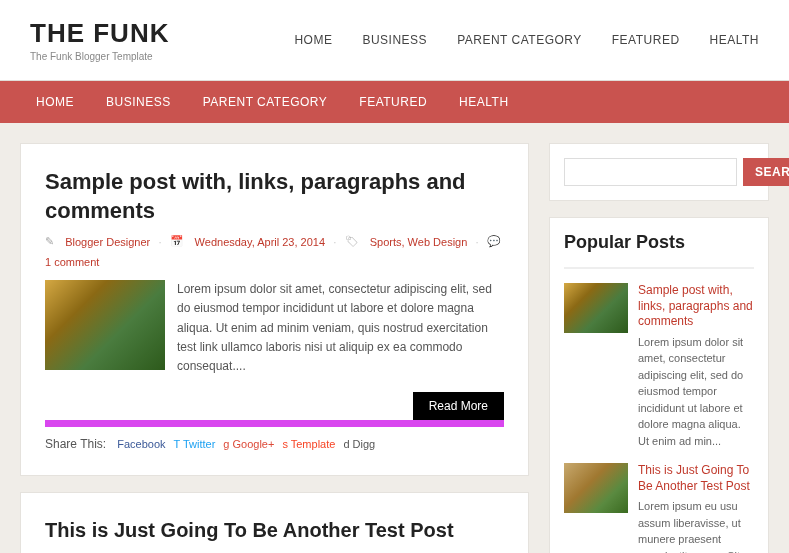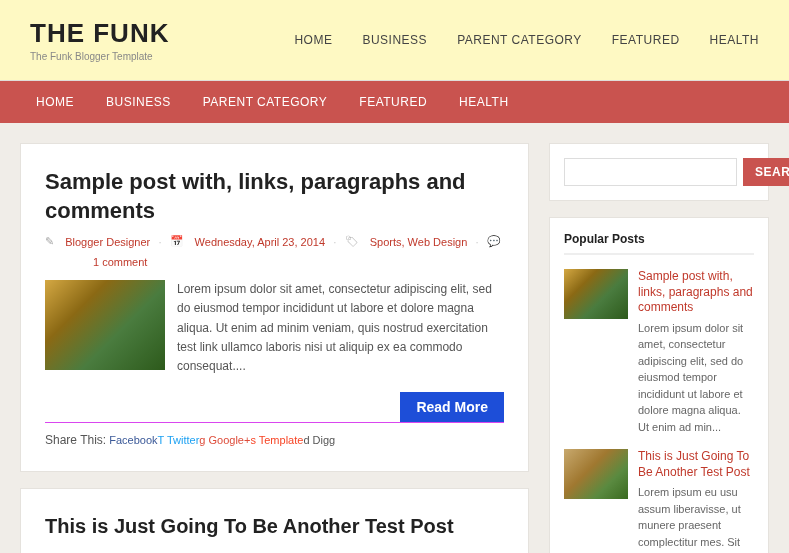--- a/index.html
+++ b/index.html
@@ -1,19 +1,19 @@
 <!DOCTYPE html>
 <html><head>
   <meta charset="utf-8">
   <style>
     * { margin: 0; padding: 0; box-sizing: border-box; }
     body { font-family: Georgia, 'Times New Roman', serif; background: #f0ede8; color: #333; font-size: 14px; }
 
     
-    #header { background: #fef9c3; padding: 18px 30px; display: flex; align-items: center; justify-content: space-between; border-bottom: 1px solid #e0ddd8; }
+    #header { background: #ffffff; padding: 18px 30px; display: flex; align-items: center; justify-content: space-between; border-bottom: 1px solid #e0ddd8; }
     #site-title-block h1 { font-size: 26px; font-weight: bold; color: #222; font-family: Arial, sans-serif; letter-spacing: 1px; }
     #site-title-block p { font-size: 10px; color: #888; margin-top: 2px; font-family: Arial, sans-serif; }
     #top-nav { display: flex; gap: 30px; }
     .top-nav-item { font-size: 12px; color: #444; font-family: Arial, sans-serif; text-transform: uppercase; letter-spacing: 0.5px; cursor: pointer; }
 
     
     #main-nav { background: #c9534f; padding: 0 20px; display: flex; align-items: center; gap: 0; }
     .main-nav-item { color: #fff; font-size: 12px; font-family: Arial, sans-serif; text-transform: uppercase; padding: 14px 16px; cursor: pointer; letter-spacing: 0.5px; }
 
     
@@ -21,47 +21,47 @@
     #main-content { flex: 1; min-width: 0; }
     #sidebar { width: 220px; flex-shrink: 0; }
 
     
     .post-card { background: #fff; padding: 24px; margin-bottom: 16px; border: 1px solid #e5e2dd; }
     .post-title { font-size: 22px; font-weight: bold; color: #222; font-family: Arial, sans-serif; line-height: 1.3; margin-bottom: 10px; }
     .post-meta { display: flex; flex-wrap: wrap; gap: 8px; align-items: center; margin-bottom: 12px; font-size: 11px; font-family: Arial, sans-serif; }
     .meta-author { color: #c0392b; }
     .meta-date { color: #c0392b; }
     .meta-cats { color: #c0392b; }
-    .meta-comments { color: #c0392b; margin-left: 48px; }
+    .meta-comments { color: #c0392b; }
     .meta-icon { color: #aaa; margin-right: 3px; font-size: 11px; }
     .meta-sep { color: #ccc; }
     .post-body { display: flex; gap: 12px; margin-bottom: 12px; }
     .post-thumb { width: 120px; height: 90px; background: #c8a96e; flex-shrink: 0; overflow: hidden; }
     .post-thumb-img { width: 100%; height: 100%; background: linear-gradient(135deg, #d4a843 0%, #8b6914 30%, #4a7c3f 60%, #2d5a1b 100%); }
     .post-excerpt { font-size: 12px; line-height: 1.6; color: #555; font-family: Arial, sans-serif; }
-    .read-more-btn { background: #1d4ed8; color: #fff; border: none; padding: 7px 16px; font-size: 14px; font-family: Arial, sans-serif; cursor: pointer; float: right; margin-top: 4px; font-weight: bold; }
-    .share-row { display: flex; align-items: center; margin-top: 14px; padding-top: 10px; border-top: 1px solid #d946ef; font-size: 12px; font-family: Arial, sans-serif; clear: both; }
+    .read-more-btn { background: #000000; color: #fff; border: none; padding: 7px 16px; font-size: 12px; font-family: Arial, sans-serif; cursor: pointer; float: right; margin-top: 4px; }
+    .share-row { display: flex; align-items: center; gap: 8px; margin-top: 14px; padding-top: 10px; border-top: 7px solid #d946ef; font-size: 12px; font-family: Arial, sans-serif; clear: both; }
     .share-label { color: #555; }
     .share-btn { display: flex; align-items: center; gap: 3px; font-size: 11px; color: #555; cursor: pointer; }
     .share-fb { color: #3b5998; }
     .share-tw { color: #1da1f2; }
     .share-gp { color: #dd4b39; }
     .share-st { color: #f74425; }
     .share-digg { color: #555; }
 
     
     .post-title2 { font-size: 20px; font-weight: bold; color: #222; font-family: Arial, sans-serif; line-height: 1.3; margin-bottom: 10px; }
 
     
     .sidebar-search { background: #fff; padding: 14px; border: 1px solid #e5e2dd; margin-bottom: 16px; display: flex; gap: 6px; }
     .search-input { flex: 1; border: 1px solid #ddd; padding: 6px 8px; font-size: 12px; outline: none; }
     .search-btn { background: #c9534f; color: #fff; border: none; padding: 6px 12px; font-size: 12px; font-family: Arial, sans-serif; text-transform: uppercase; cursor: pointer; font-weight: bold; letter-spacing: 0.5px; }
 
     .sidebar-widget { background: #fff; padding: 14px; border: 1px solid #e5e2dd; }
-    .widget-title { font-size: 12px; font-weight: bold; color: #222; font-family: Arial, sans-serif; margin-bottom: 14px; border-bottom: 2px solid #eee; padding-bottom: 7px; }
+    .widget-title { font-size: 18px; font-weight: bold; color: #222; font-family: Arial, sans-serif; margin-bottom: 14px; border-bottom: 2px solid #eee; padding-bottom: 14px; }
     .popular-post { display: flex; gap: 10px; margin-bottom: 14px; }
     .pp-thumb { width: 64px; height: 50px; flex-shrink: 0; }
     .pp-thumb-img1 { width: 100%; height: 100%; background: linear-gradient(135deg, #d4a843 0%, #8b6914 30%, #4a7c3f 60%, #2d5a1b 100%); }
     .pp-thumb-img2 { width: 100%; height: 100%; background: linear-gradient(135deg, #c8a96e 0%, #a07830 40%, #5a8a40 70%, #3a6a20 100%); }
     .pp-content {}
     .pp-title { font-size: 12px; color: #c0392b; font-family: Arial, sans-serif; line-height: 1.3; margin-bottom: 4px; cursor: pointer; }
     .pp-excerpt { font-size: 11px; color: #666; font-family: Arial, sans-serif; line-height: 1.5; }
   </style>
 </head>
 <body>

